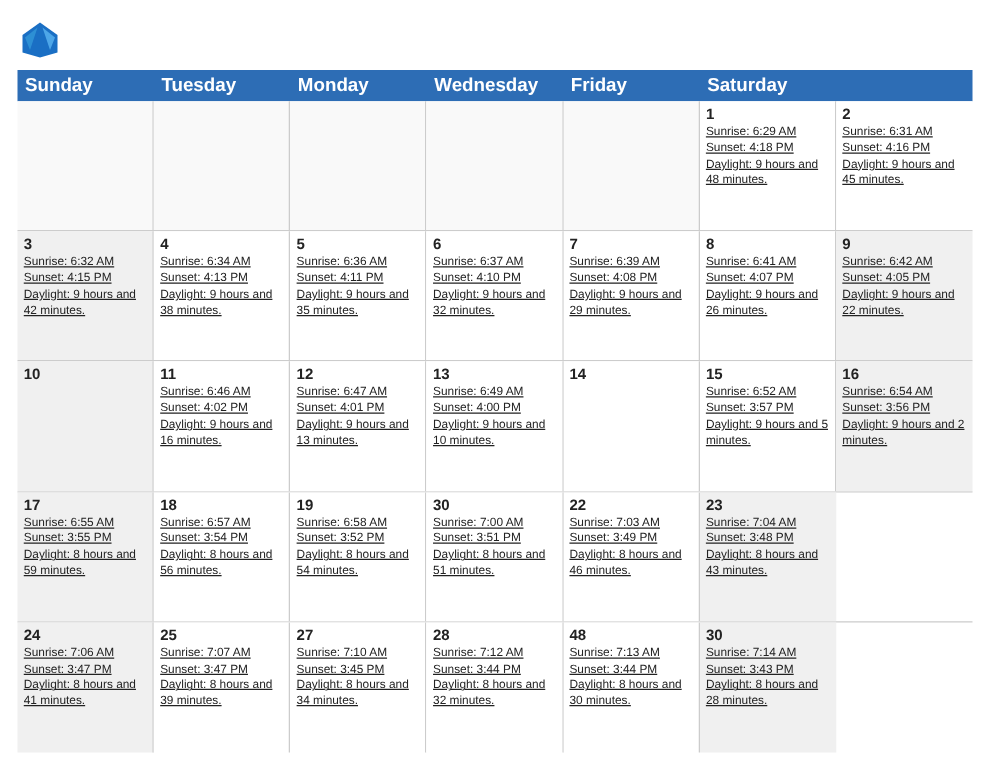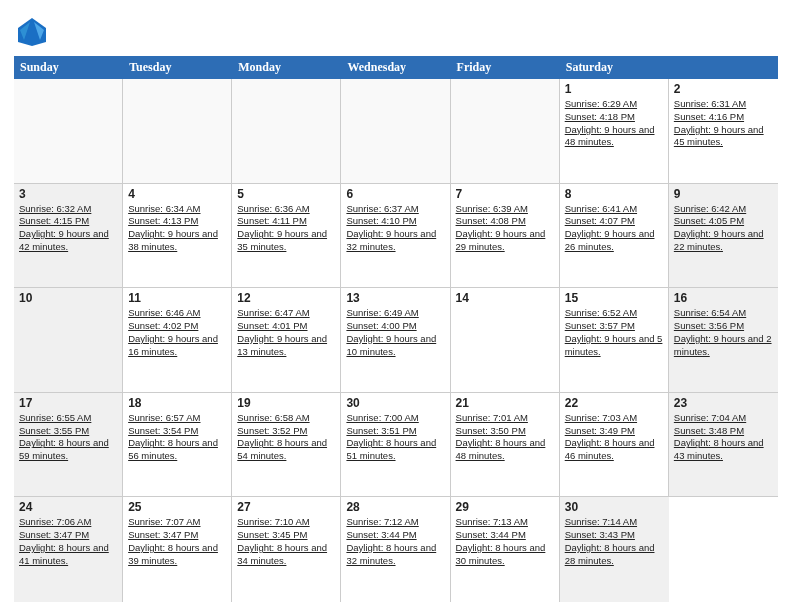--- a/index.html
+++ b/index.html
@@ -65,25 +65,24 @@
       display: flex;
       flex-direction: column;
     }
     .cal-header {
       display: grid;
       grid-template-columns: repeat(7, 1fr);
       background: #2d6db5;
     }
     .cal-header-cell {
       color: #fff;
-      font-size: 12px;
+      font-size: 15px;
       font-weight: bold;
       padding: 4px 6px;
       text-align: left;
-      font-family: Liberation Serif, serif;
     }
     .cal-body {
       flex: 1;
       display: grid;
       grid-template-rows: repeat(5, 1fr);
     }
     .cal-row {
       display: grid;
       grid-template-columns: repeat(7, 1fr);
       border-bottom: 1px solid #ccc;
@@ -236,24 +235,20 @@
           </div>
           <div class="cal-cell">
             <span class="day-num">19</span>
             <div class="day-info">Sunrise: 6:58 AM<br>Sunset: 3:52 PM<br>Daylight: 8 hours and 54 minutes.</div>
           </div>
           <div class="cal-cell">
             <span class="day-num">30</span>
             <div class="day-info">Sunrise: 7:00 AM<br>Sunset: 3:51 PM<br>Daylight: 8 hours and 51 minutes.</div>
           </div>
           <div class="cal-cell">
-            <span class="day-num">21</span>
-            <div class="day-info">Sunrise: 7:01 AM<br>Sunset: 3:50 PM<br>Daylight: 8 hours and 48 minutes.</div>
-          </div>
-          <div class="cal-cell">
             <span class="day-num">22</span>
             <div class="day-info">Sunrise: 7:03 AM<br>Sunset: 3:49 PM<br>Daylight: 8 hours and 46 minutes.</div>
           </div>
           <div class="cal-cell shaded">
             <span class="day-num">23</span>
             <div class="day-info">Sunrise: 7:04 AM<br>Sunset: 3:48 PM<br>Daylight: 8 hours and 43 minutes.</div>
           </div>
         </div>
         <div class="cal-row">
           <div class="cal-cell shaded">
@@ -266,21 +261,21 @@
           </div>
           <div class="cal-cell">
             <span class="day-num">27</span>
             <div class="day-info">Sunrise: 7:10 AM<br>Sunset: 3:45 PM<br>Daylight: 8 hours and 34 minutes.</div>
           </div>
           <div class="cal-cell">
             <span class="day-num">28</span>
             <div class="day-info">Sunrise: 7:12 AM<br>Sunset: 3:44 PM<br>Daylight: 8 hours and 32 minutes.</div>
           </div>
           <div class="cal-cell">
-            <span class="day-num">29</span>
+            <span class="day-num">48</span>
             <div class="day-info">Sunrise: 7:13 AM<br>Sunset: 3:44 PM<br>Daylight: 8 hours and 30 minutes.</div>
           </div>
           <div class="cal-cell shaded">
             <span class="day-num">30</span>
             <div class="day-info">Sunrise: 7:14 AM<br>Sunset: 3:43 PM<br>Daylight: 8 hours and 28 minutes.</div>
           </div>
         </div>
       </div>
   </div>
 </div>

